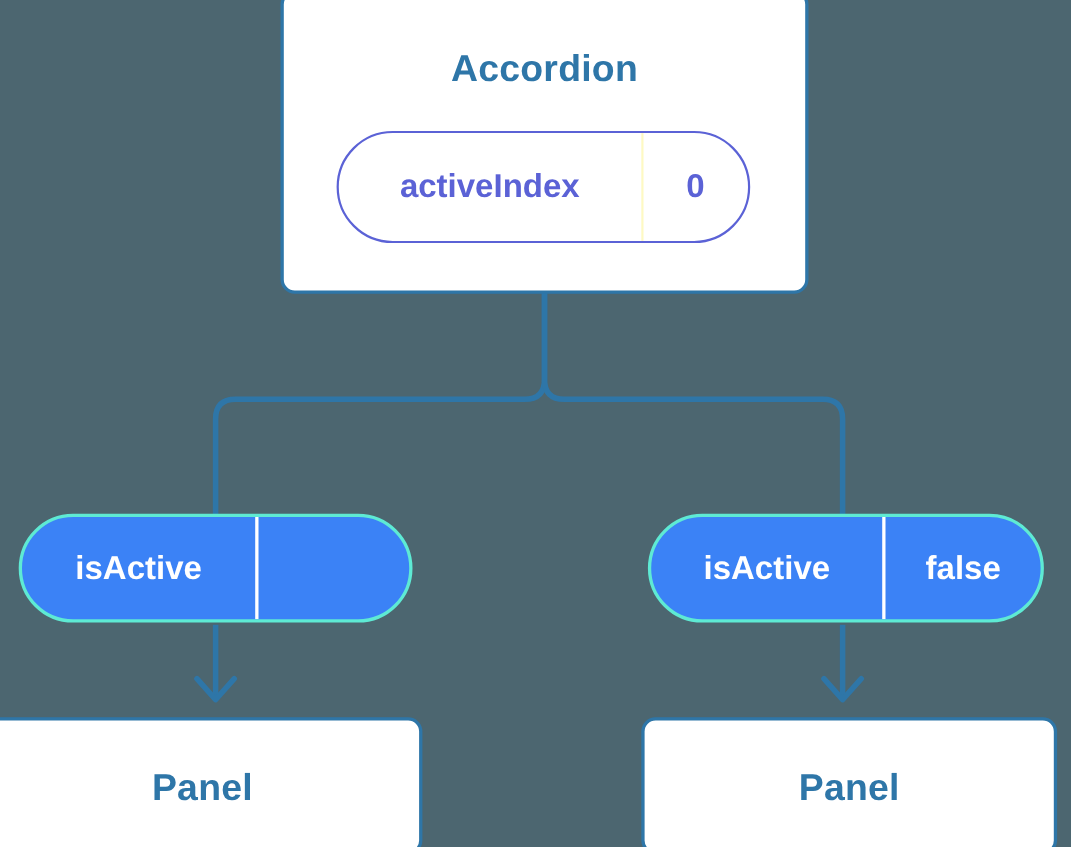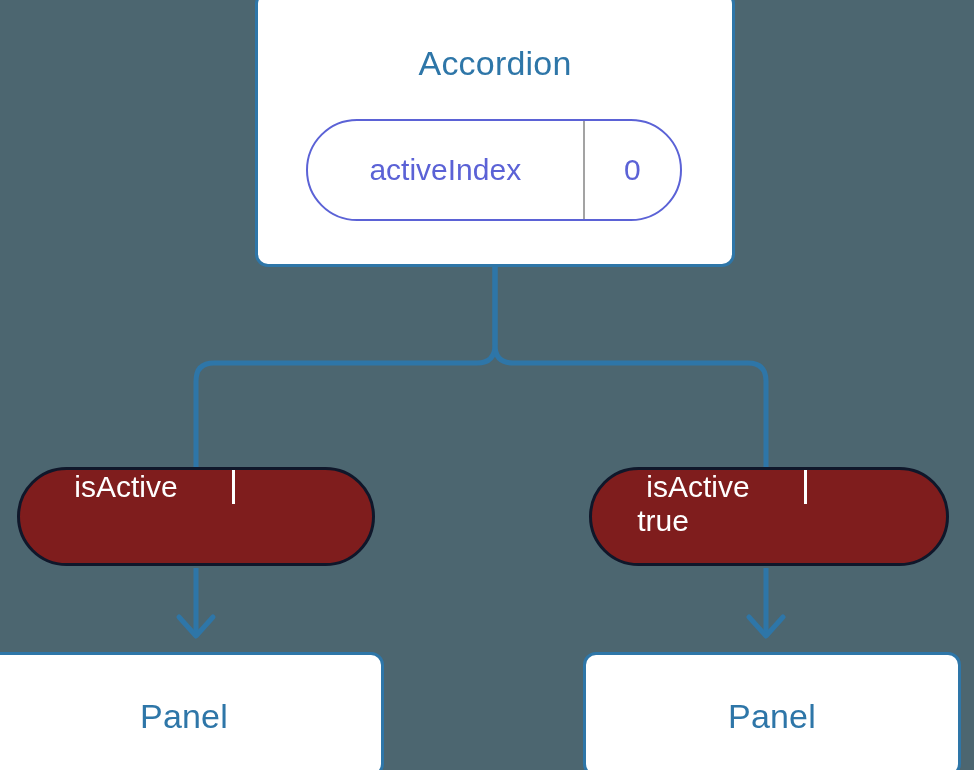--- a/index.html
+++ b/index.html
@@ -10,20 +10,21 @@
     width: 974px;
     height: 770px;
     background: #4c6670;
     font-family: "Liberation Sans", sans-serif;
     overflow: hidden;
   }
   #stage {
     position: relative;
     width: 940px;
     height: 770px;
+    font-weight: bold;
   }
 
   
   #connectors {
     position: absolute;
     left: 0;
     top: 0;
     width: 974px;
     height: 770px;
     z-index: 1;
@@ -97,28 +98,27 @@
   .pill-outline {
     border: 2px solid #5b62d6;
     background: transparent;
   }
   .pill-outline .pill-key,
   .pill-outline .pill-val {
     color: #5b62d6;
     font-size: 30px;
   }
   .pill-outline .pill-key {
-    border-right: 2px solid #a3a3a3;
+    border-right: 2px solid #fef9c3;
   }
 
   
   .pill-filled {
-    background: #7f1d1d;
-    border: 3px solid #0f172a;
-    flex-direction: column;
+    background: #3b82f6;
+    border: 3px solid #5eead4;
   }
   .pill-filled .pill-key,
   .pill-filled .pill-val {
     color: #ffffff;
     font-size: 30px;
   }
   .pill-filled .pill-key {
     border-right: 3px solid #ffffff;
   }
 
@@ -178,20 +178,20 @@
   <div class="pill pill-filled" id="prop-pill-left">
     <div class="pill-key">isActive</div>
   </div>
 
   <div class="card" id="panel-card-left">
     <div class="card-title">Panel</div>
   </div>
 
   <div class="pill pill-filled" id="prop-pill-right">
     <div class="pill-key">isActive</div>
-    <div class="pill-val">true</div>
+    <div class="pill-val">false</div>
   </div>
 
   <div class="card" id="panel-card-right">
     <div class="card-title">Panel</div>
   </div>
 
 </div>
 
 </body></html>

